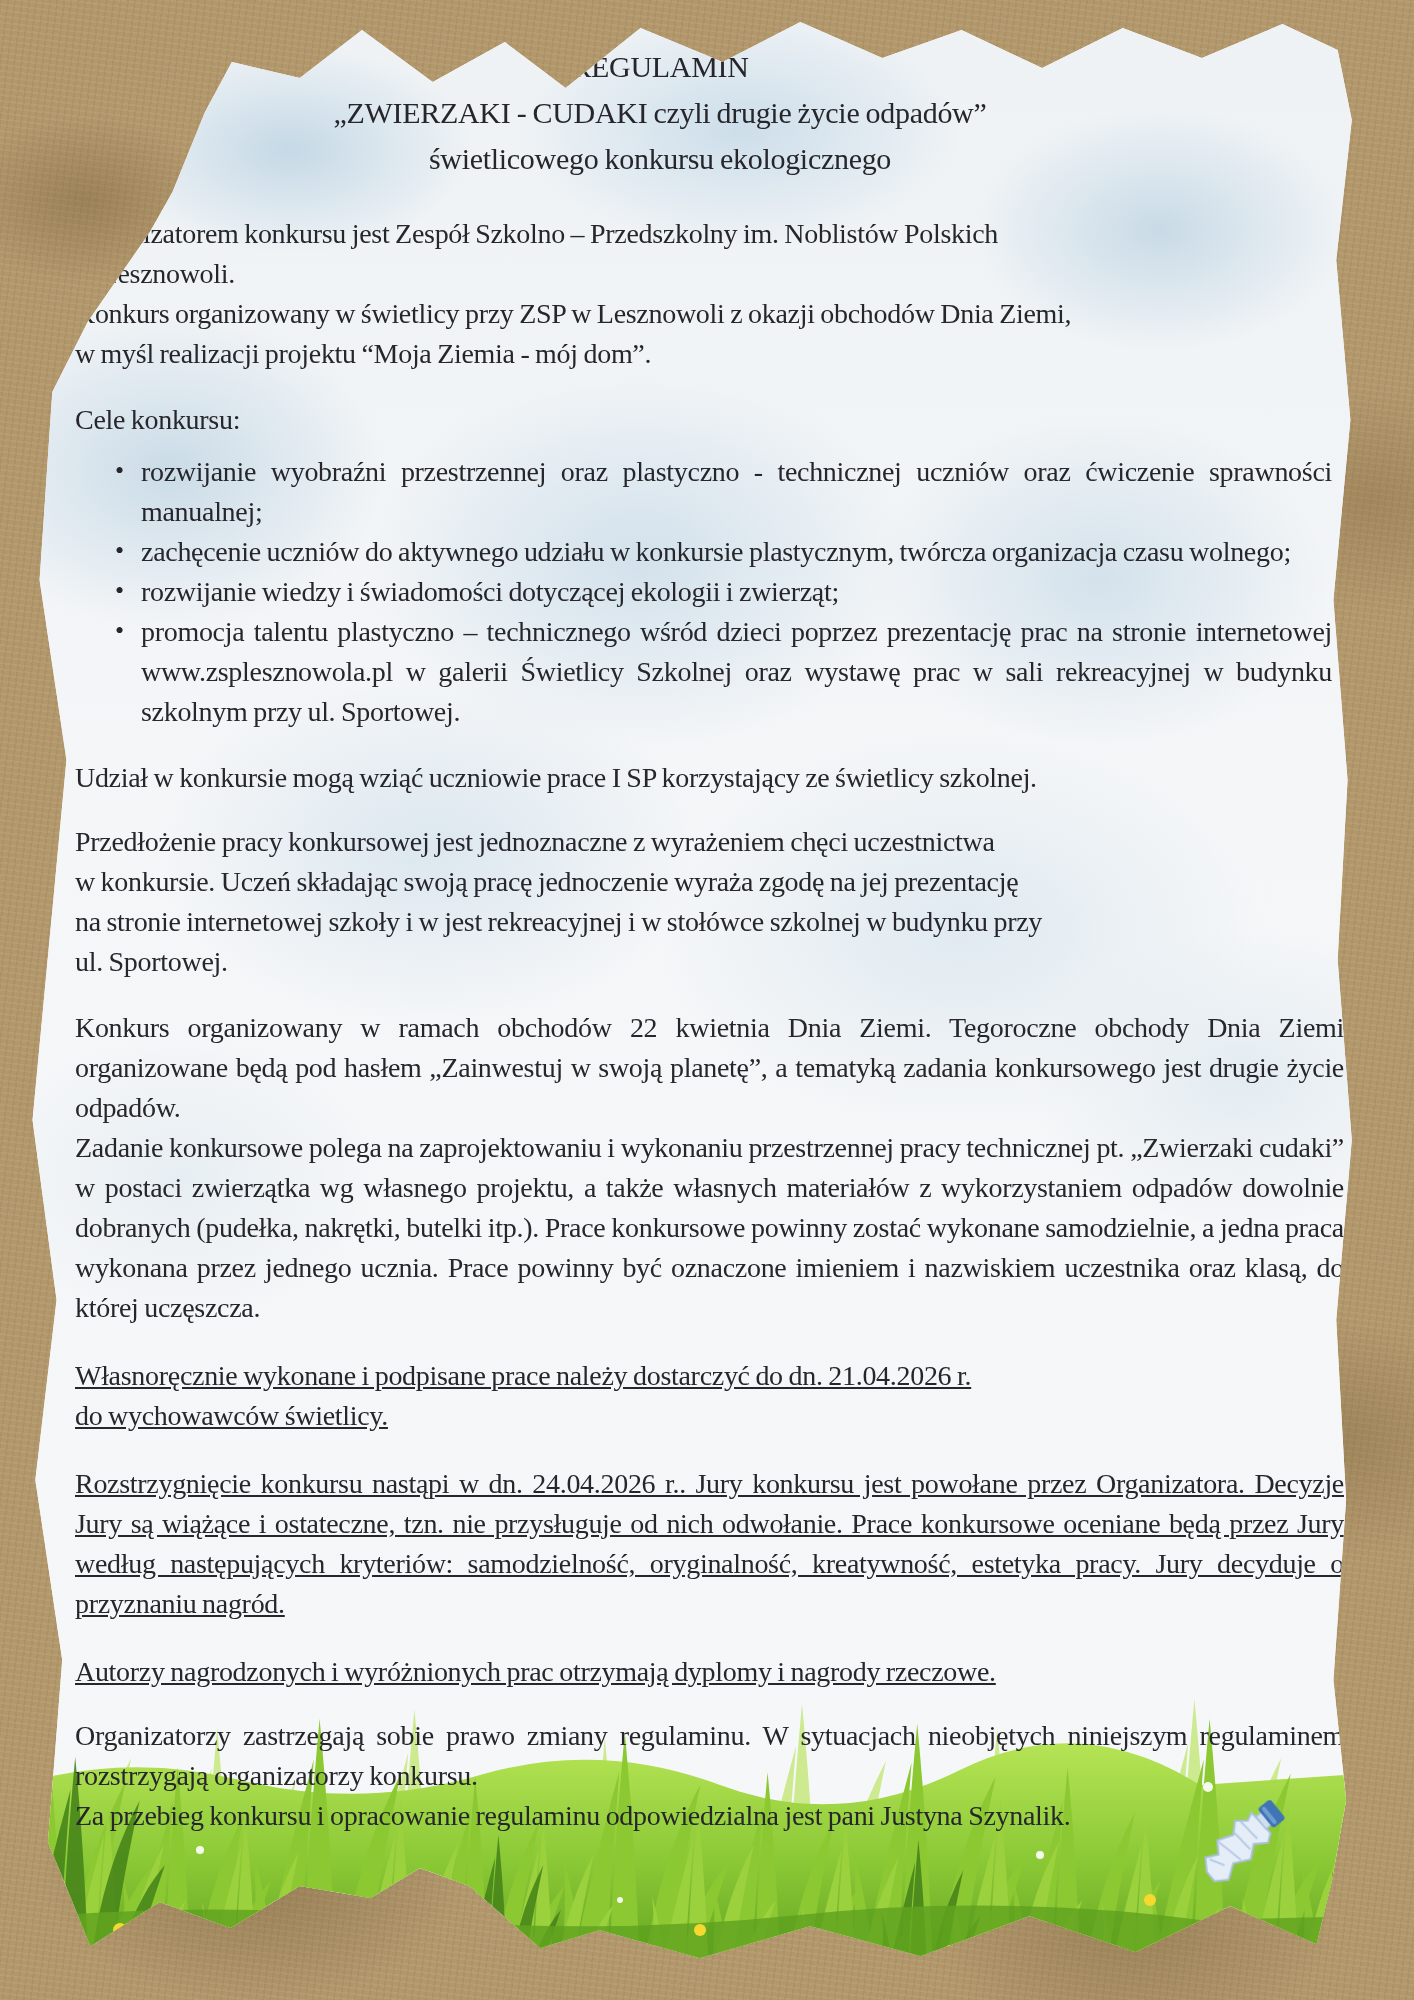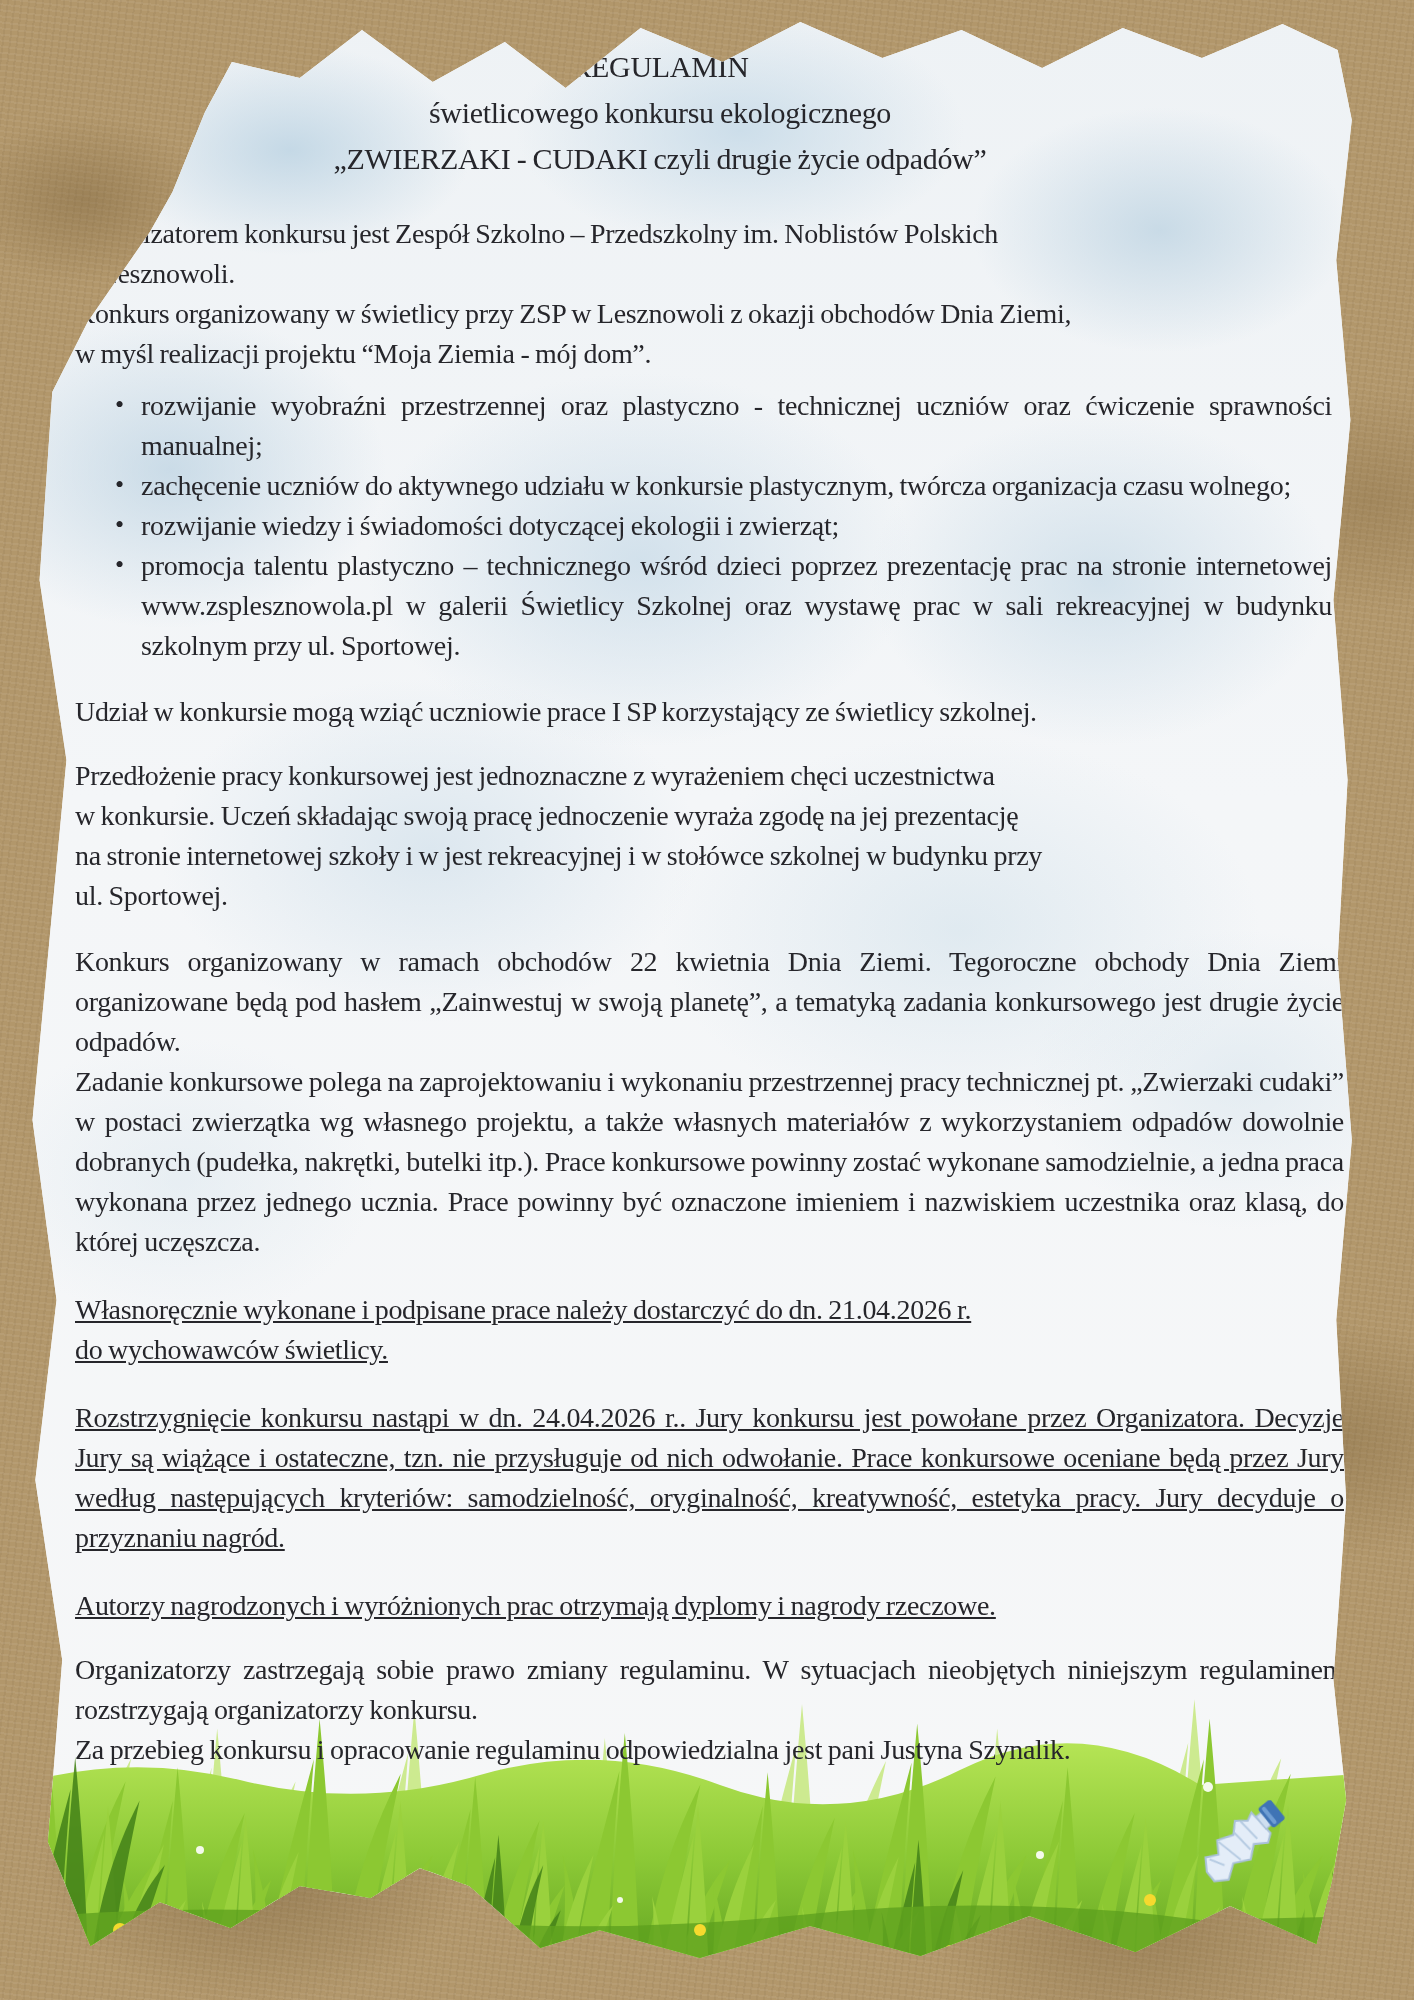--- a/index.html
+++ b/index.html
@@ -164,29 +164,30 @@
         <rect x="79" y="22" width="7" height="16" fill="#cfdff0" stroke="#a9c0da" stroke-width="1.5"></rect>
         <rect x="85" y="17" width="16" height="25" rx="3" fill="#3f74b5"></rect>
         <rect x="88" y="19" width="4" height="21" rx="2" fill="#6f9ed3"></rect>
       </g>
     </svg>
 
     <div class="content">
 
       <div class="title">
         <div>REGULAMIN</div>
+        <div>„ZWIERZAKI - CUDAKI czyli drugie życie odpadów”</div>
         <div>świetlicowego konkursu ekologicznego</div>
-        <div>„ZWIERZAKI - CUDAKI czyli drugie życie odpadów”</div>
       </div>
 
       <p class="lines mt-x">Organizatorem konkursu jest Zespół Szkolno – Przedszkolny im. Noblistów Polskich
 w Lesznowoli.
 Konkurs organizowany w świetlicy przy ZSP w Lesznowoli z okazji obchodów Dnia Ziemi,
 w myśl realizacji projektu “Moja Ziemia - mój dom”.</p>
 
+      <p class="mt-m">Cele konkursu:</p>
       <ul class="goals">
         <li>rozwijanie wyobraźni przestrzennej oraz plastyczno - technicznej uczniów oraz ćwiczenie sprawności manualnej;</li>
         <li>zachęcenie uczniów do aktywnego udziału w konkursie plastycznym, twórcza organizacja czasu wolnego;</li>
         <li>rozwijanie wiedzy i świadomości dotyczącej ekologii i zwierząt;</li>
         <li>promocja talentu plastyczno – technicznego wśród dzieci poprzez prezentację prac na stronie internetowej www.zsplesznowola.pl w galerii Świetlicy Szkolnej oraz wystawę prac w sali rekreacyjnej w budynku szkolnym przy ul. Sportowej.</li>
       </ul>
 
       <p class="mt-m">Udział w konkursie mogą wziąć uczniowie prace I SP korzystający ze świetlicy szkolnej.</p>
 
       <p class="lines mt-s">Przedłożenie pracy konkursowej jest jednoznaczne z wyrażeniem chęci uczestnictwa

